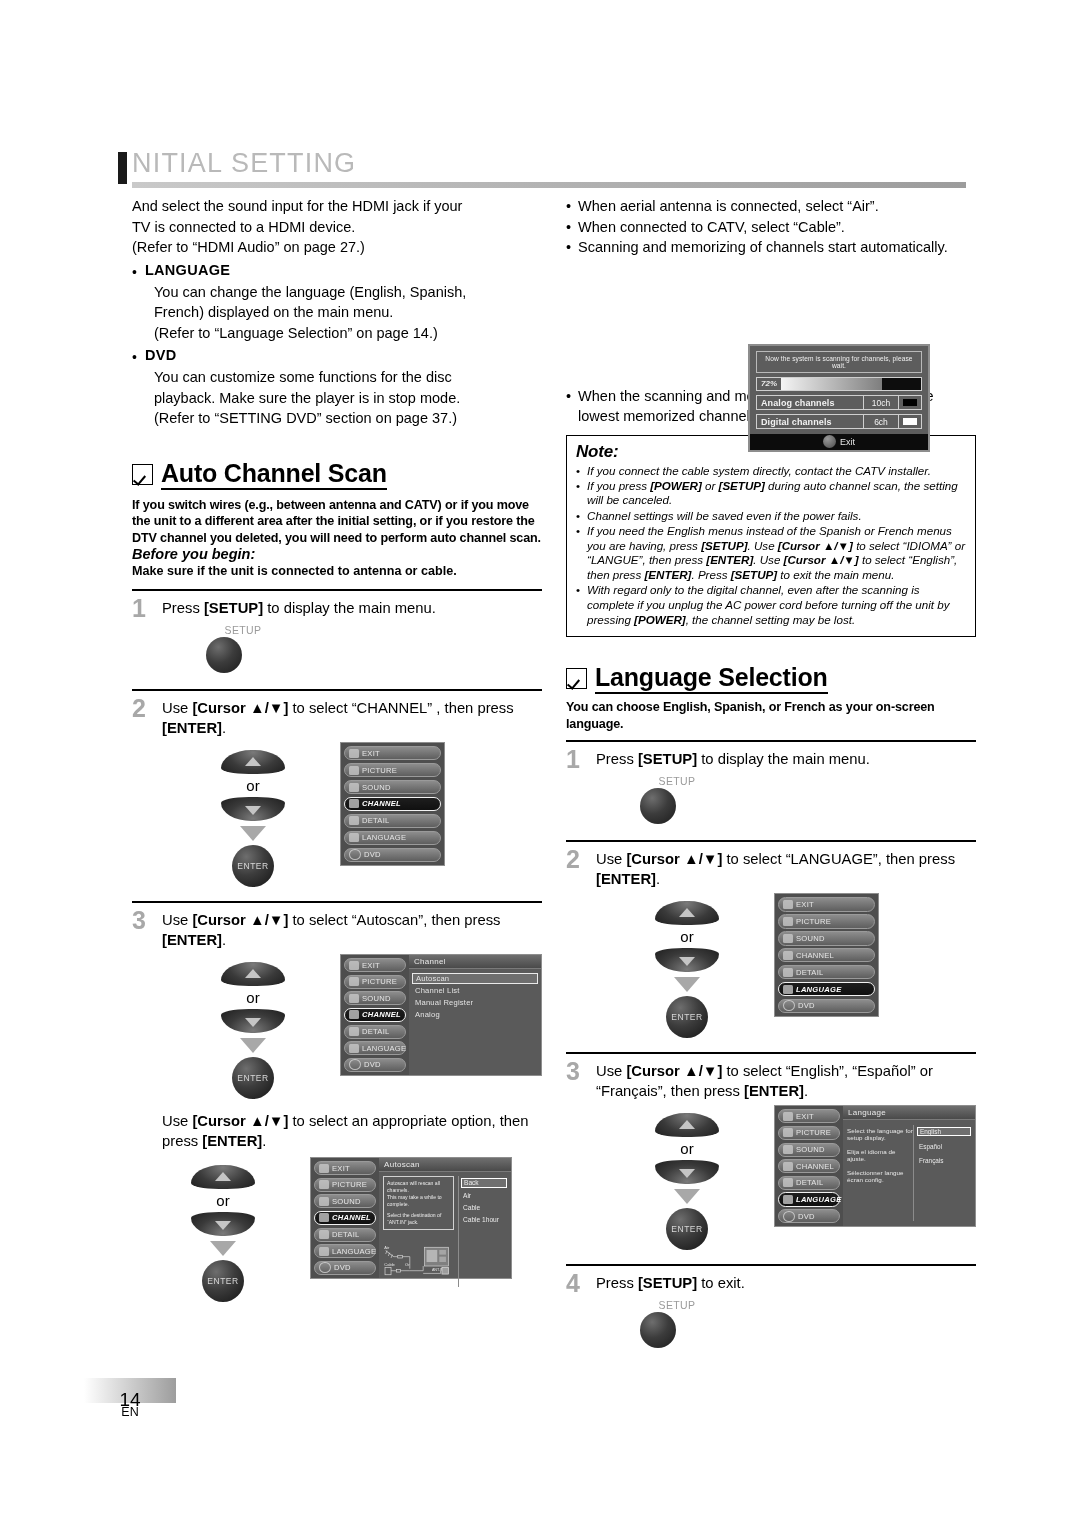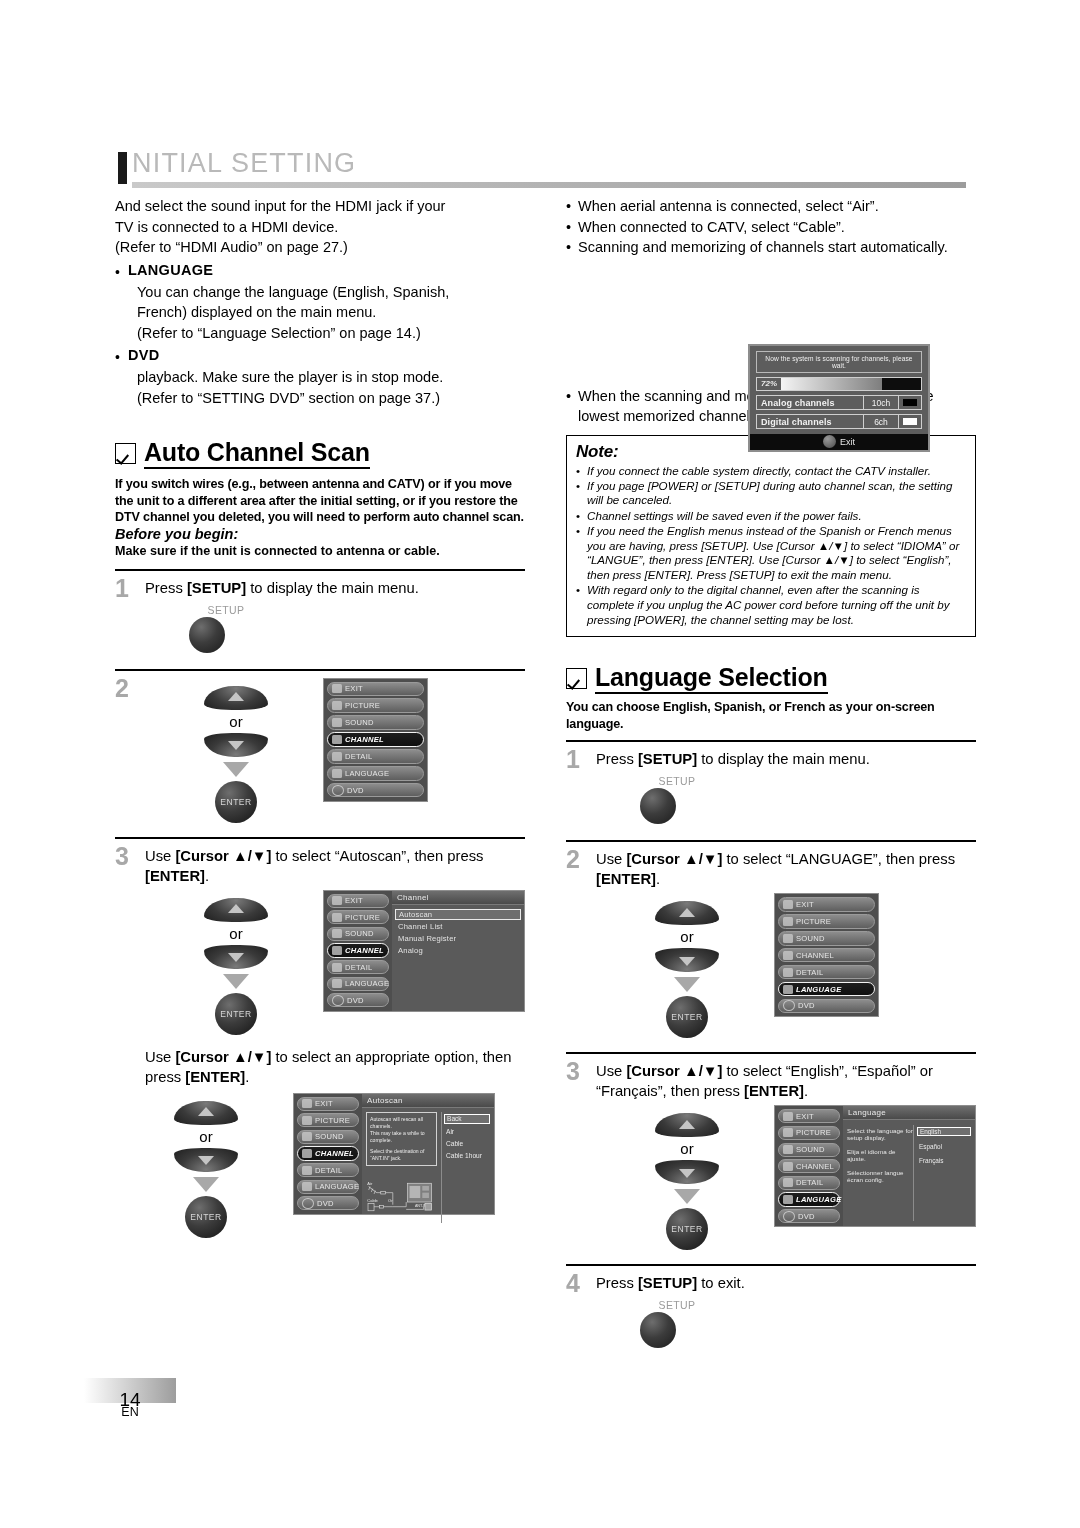--- a/index.html
+++ b/index.html
@@ -32,36 +32,36 @@
     font-size: 27px; font-weight: 400; letter-spacing: 1.2px;
     color: #b9b9b9;
     font-family: "Liberation Sans", sans-serif;
   }
   .sec-header .rule {
     position: absolute; left: 14px; top: 30px; width: 834px; height: 6px;
     background: linear-gradient(to right, #c9c9c9, #9c9c9c);
   }
 
   
-  .col-left  { position: absolute; left: 115px; top: 196px; width: 410px; }
+  .col-left  { position: absolute; left: 132px; top: 196px; width: 410px; }
   .col-right { position: absolute; left: 566px; top: 196px; width: 410px; }
 
   p { margin: 0; }
 
   .body-txt {
     font-size: 14.5px; line-height: 20.5px;
     font-family: "Liberation Sans", sans-serif;
   }
   .bullet-row {
     display: flex; gap: 7px; font-size: 14.5px; line-height: 20.5px;
   }
   .bullet-row .dot { flex: 0 0 auto; }
   .ind { padding-left: 22px; }
   .b  { font-weight: bold; }
-  .bi { font-weight: normal; font-style: italic; }
+  .bi { font-weight: bold; font-style: italic; }
   .i  { font-style: italic; }
 
   .sub-bullet {
     display: flex; gap: 8px; margin-top: 4px;
   }
   .sub-bullet .dot { font-size: 14px; line-height: 20px; }
   .sub-bullet .lbl { font-weight: bold; font-size: 14.5px; letter-spacing: .3px; }
 
   
   .bigheading {
@@ -308,20 +308,21 @@
       <span class="lbl">LANGUAGE</span>
     </div>
     <p class="body-txt ind">You can change the language (English, Spanish,</p>
     <p class="body-txt ind">French) displayed on the main menu.</p>
     <p class="body-txt ind">(Refer to “Language Selection” on page 14.)</p>
 
     <div class="sub-bullet">
       <span class="dot">•</span>
       <span class="lbl">DVD</span>
     </div>
+    <p class="body-txt ind">You can customize some functions for the disc</p>
     <p class="body-txt ind">playback. Make sure the player is in stop mode.</p>
     <p class="body-txt ind">(Refer to “SETTING DVD” section on page 37.)</p>
 
     <div class="bigheading" style="margin-top:30px">
       <span class="cbox"></span>
       <span class="htxt">Auto Channel Scan</span>
     </div>
     <p class="lede">If you switch wires (e.g., between antenna and CATV) or if you move the unit to a different area after the initial setting, or if you restore the DTV channel you deleted, you will need to perform auto channel scan.</p>
     <p class="before">Before you begin:</p>
     <p class="before-sub">Make sure if the unit is connected to antenna or cable.</p>
@@ -332,20 +333,21 @@
       <div class="txt"><span>Press </span><span class="b">[SETUP]</span><span> to display the main menu.</span></div>
       <div class="btn-setup">
         <div class="cap">SETUP</div>
         <div class="knob"></div>
       </div>
     </div>
 
     <div class="hr" style="margin-top:16px"></div>
     <div class="step">
       <span class="num">2</span>
+      <div class="txt"><span>Use </span><span class="b">[Cursor ▲/▼]</span><span> to select “CHANNEL” , then press </span><span class="b">[ENTER]</span><span>.</span></div>
 
       <div class="row" style="margin-top:4px">
         <div class="cursor-grp" style="margin-left:36px">
           <div class="rocker">
               <span class="tri-up"></span>
             </div>
           <div class="or-lbl">or</div>
           <div class="rocker down">
               <span class="tri-dn"></span>
             </div>
@@ -598,21 +600,21 @@
     </div>
 
     <div class="notebox">
       <h4>Note:</h4>
       <div class="note-item">
         <span class="d">•</span>
         <span><span class="i">If you connect the cable system directly, contact the CATV installer.</span></span>
       </div>
       <div class="note-item">
         <span class="d">•</span>
-        <span><span class="i">If you page </span><span class="bi">[POWER]</span><span class="i"> or </span><span class="bi">[SETUP]</span><span class="i"> during auto channel scan, the setting will be canceled.</span></span>
+        <span><span class="i">If you press </span><span class="bi">[POWER]</span><span class="i"> or </span><span class="bi">[SETUP]</span><span class="i"> during auto channel scan, the setting will be canceled.</span></span>
       </div>
       <div class="note-item">
         <span class="d">•</span>
         <span><span class="i">Channel settings will be saved even if the power fails.</span></span>
       </div>
       <div class="note-item">
         <span class="d">•</span>
         <span><span class="i">If you need the English menus instead of the Spanish or French menus you are having, press </span><span class="bi">[SETUP]</span><span class="i">. Use </span><span class="bi">[Cursor ▲/▼]</span><span class="i"> to select “IDIOMA” or “LANGUE”, then press </span><span class="bi">[ENTER]</span><span class="i">. Use </span><span class="bi">[Cursor ▲/▼]</span><span class="i"> to select “English”, then press </span><span class="bi">[ENTER]</span><span class="i">. Press </span><span class="bi">[SETUP]</span><span class="i"> to exit the main menu.</span></span>
       </div>
       <div class="note-item">

